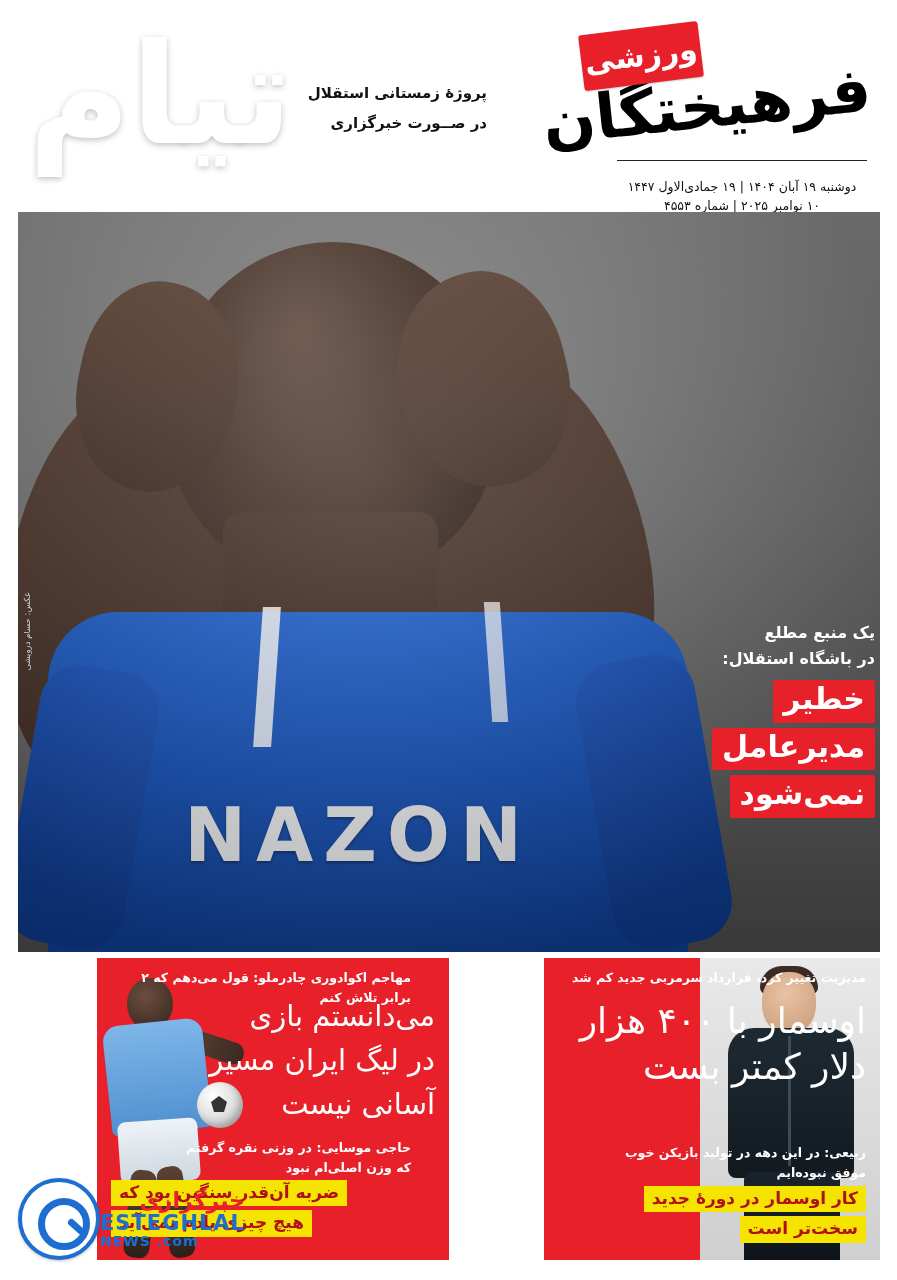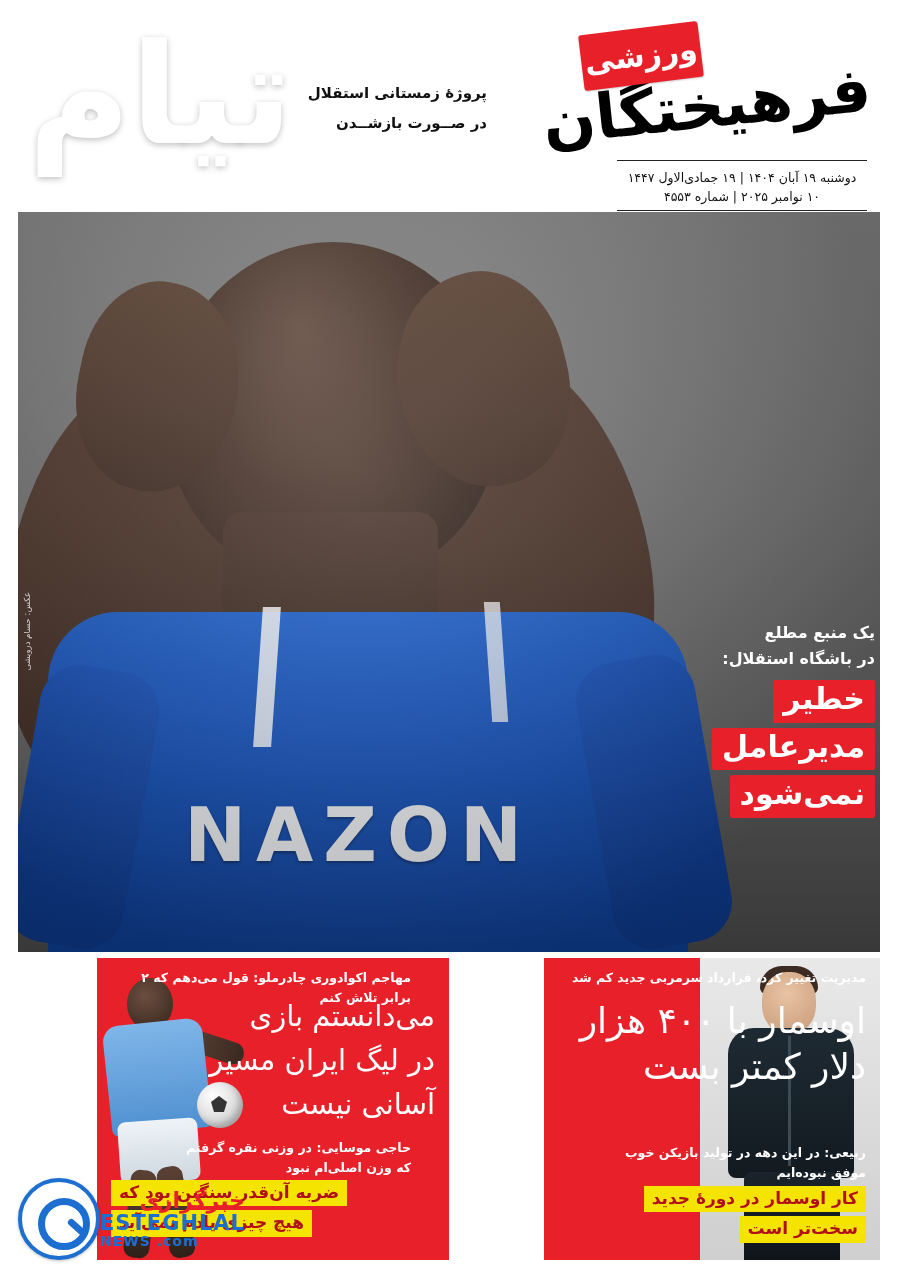--- a/index.html
+++ b/index.html
@@ -23,21 +23,21 @@
   }
   .logo-badge{
     position:absolute;top:6px;right:170px;width:120px;height:56px;
     background:#e8202a;border-radius:3px;transform:rotate(-7deg);
     color:#fff;font-size:30px;font-weight:bold;text-align:center;line-height:56px;
     box-shadow:0 1px 2px rgba(0,0,0,.2);
   }
   .masthead-date{
     position:absolute;top:160px;right:30px;width:250px;
     text-align:center;color:#111;font-size:12.5px;line-height:19px;
-    border-top:1px solid #222;border-bottom:1px solid #222;padding:7px 0 4px 0;
+    border-top:1px solid #222;border-bottom:1px solid #222;padding:16px 0 4px 0;
   }
   .masthead-date div{white-space:nowrap;}
 
   
   .kicker{
     position:absolute;top:78px;right:410px;width:215px;
     text-align:justify;direction:rtl;color:#111;font-size:15px;line-height:30px;
     font-weight:bold;
   }
   .kicker div{white-space:nowrap;}
@@ -237,21 +237,21 @@
       <div class="logo-main">فرهیختگان</div>
       <div class="logo-badge">ورزشی</div>
     </div>
     <div class="masthead-date">
       <div>دوشنبه ۱۹ آبان ۱۴۰۴  |  ۱۹ جمادی‌الاول ۱۴۴۷</div>
       <div>۱۰ نوامبر ۲۰۲۵  |  شماره ۴۵۵۳</div>
     </div>
 
     <div class="kicker">
       <div>پروژهٔ زمستانی استقلال</div>
-      <div>در صــورت بازشــدن</div>
+      <div>در صــورت خبرگزاری</div>
     </div>
   </div>
 
   <div class="headline-stack">
     <div class="hl hl1">تیام</div>
     <div class="hl hl2">به‌جای</div>
     <div class="hl hl3">نازون</div>
   </div>
 
   <div class="photo">

